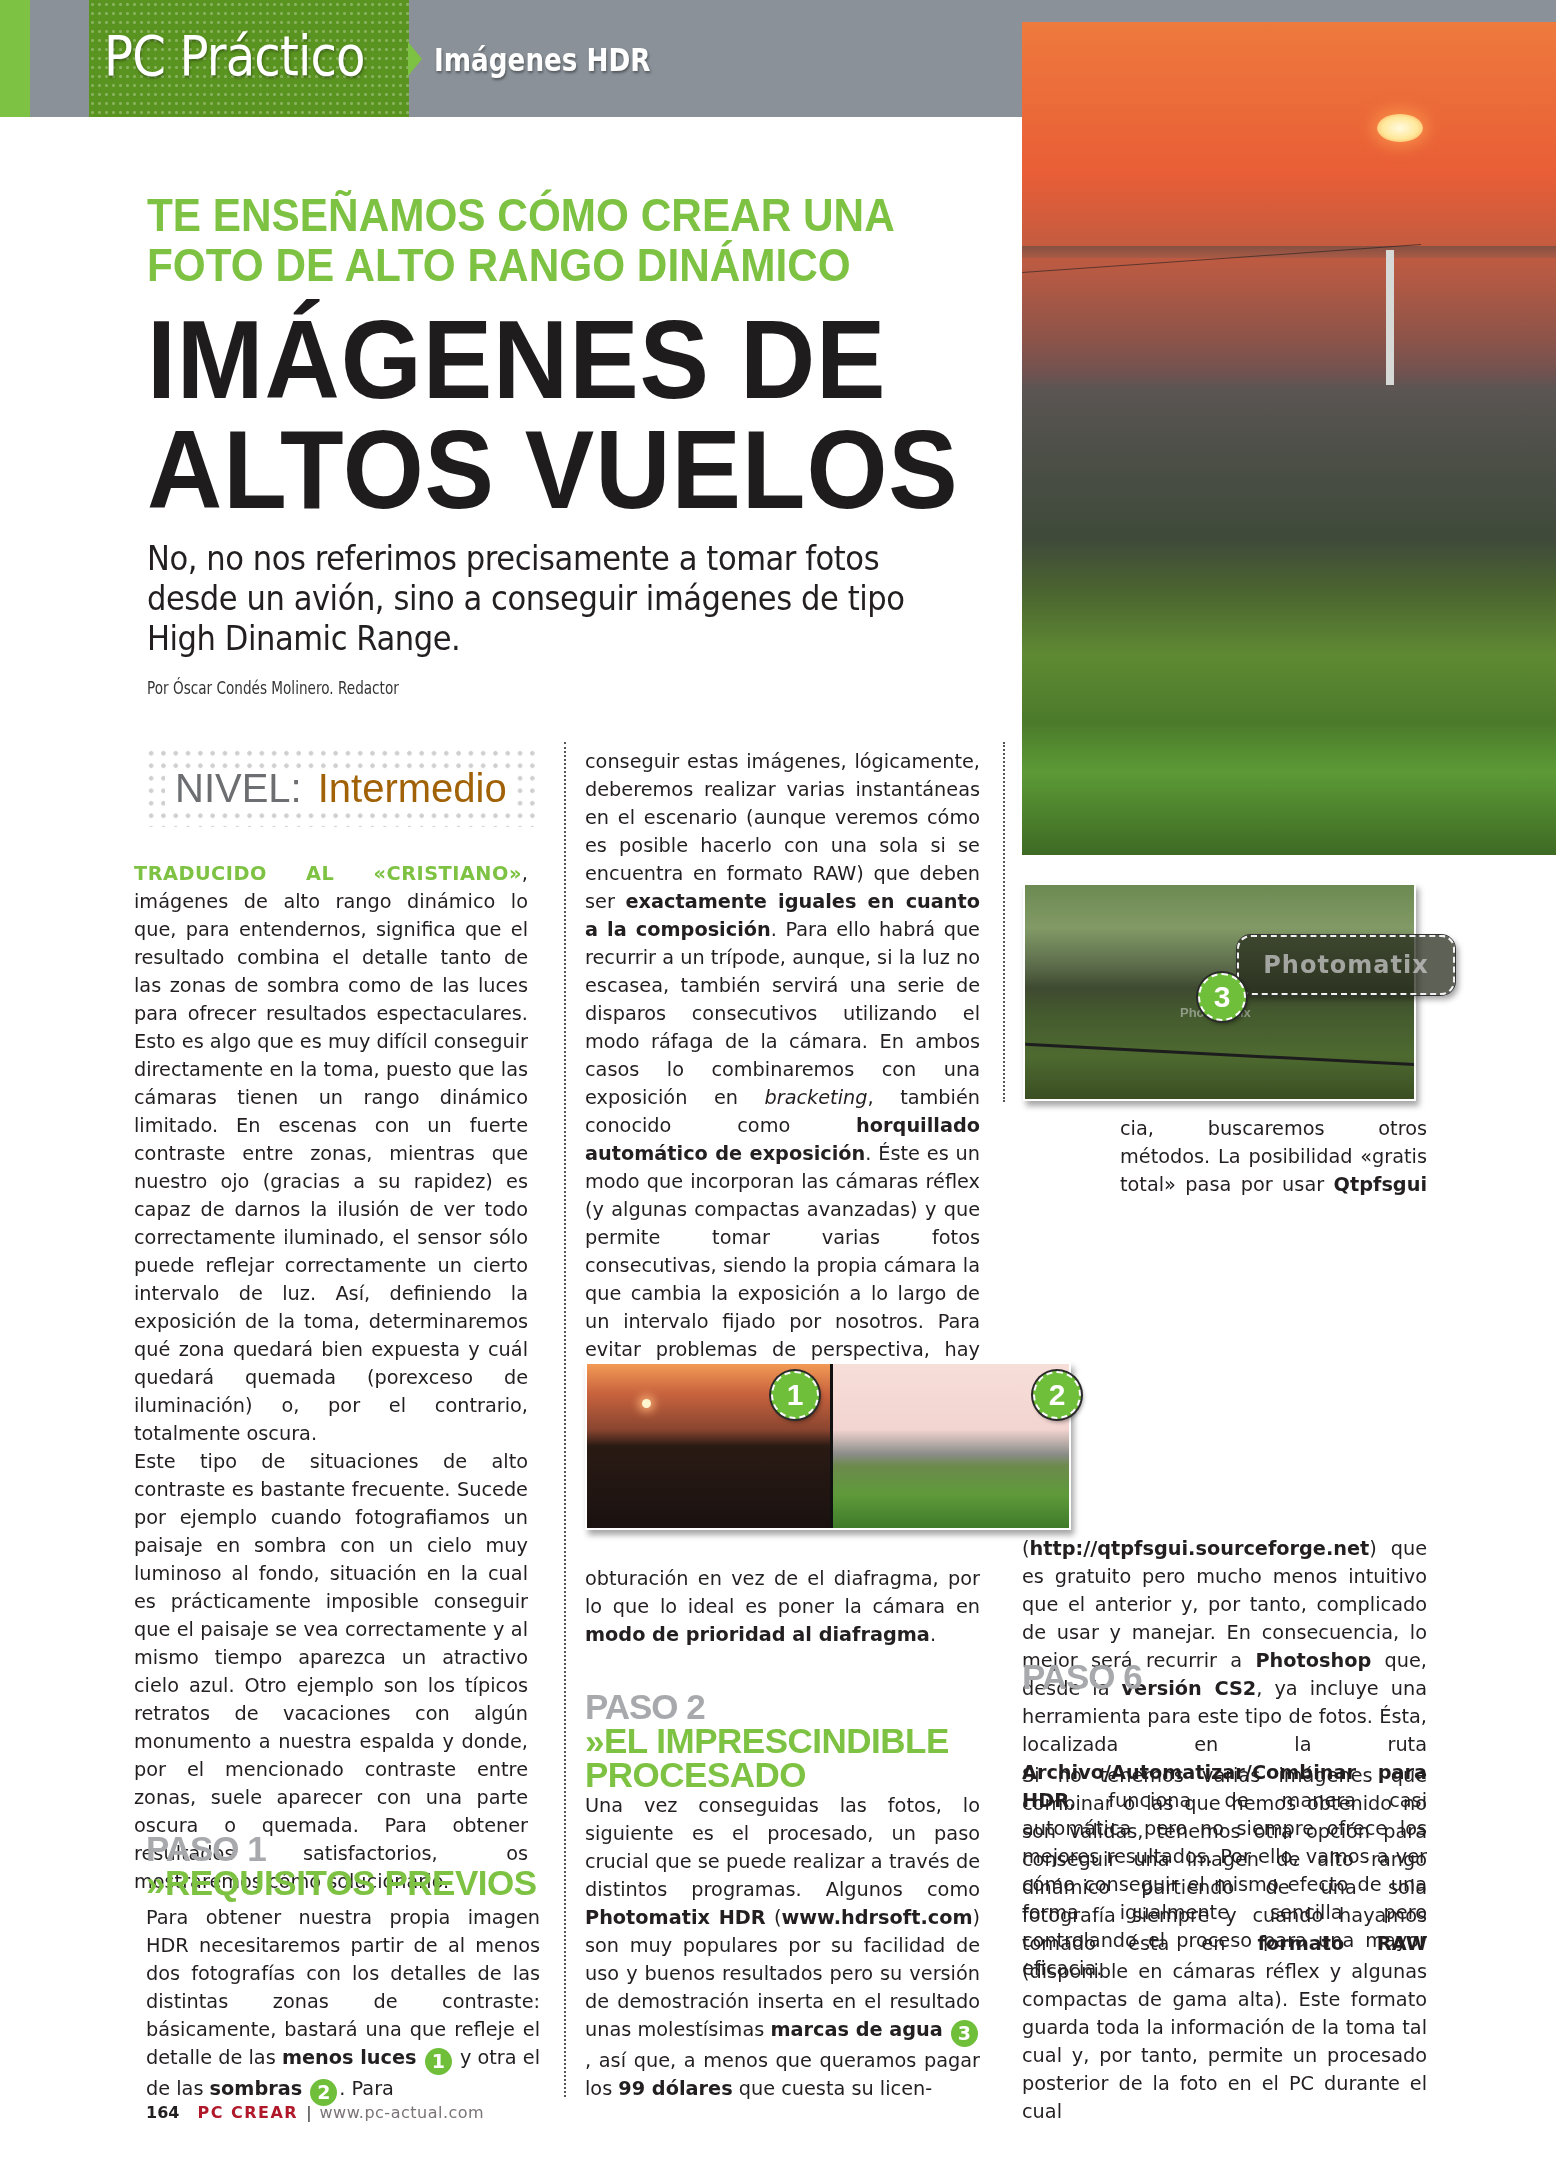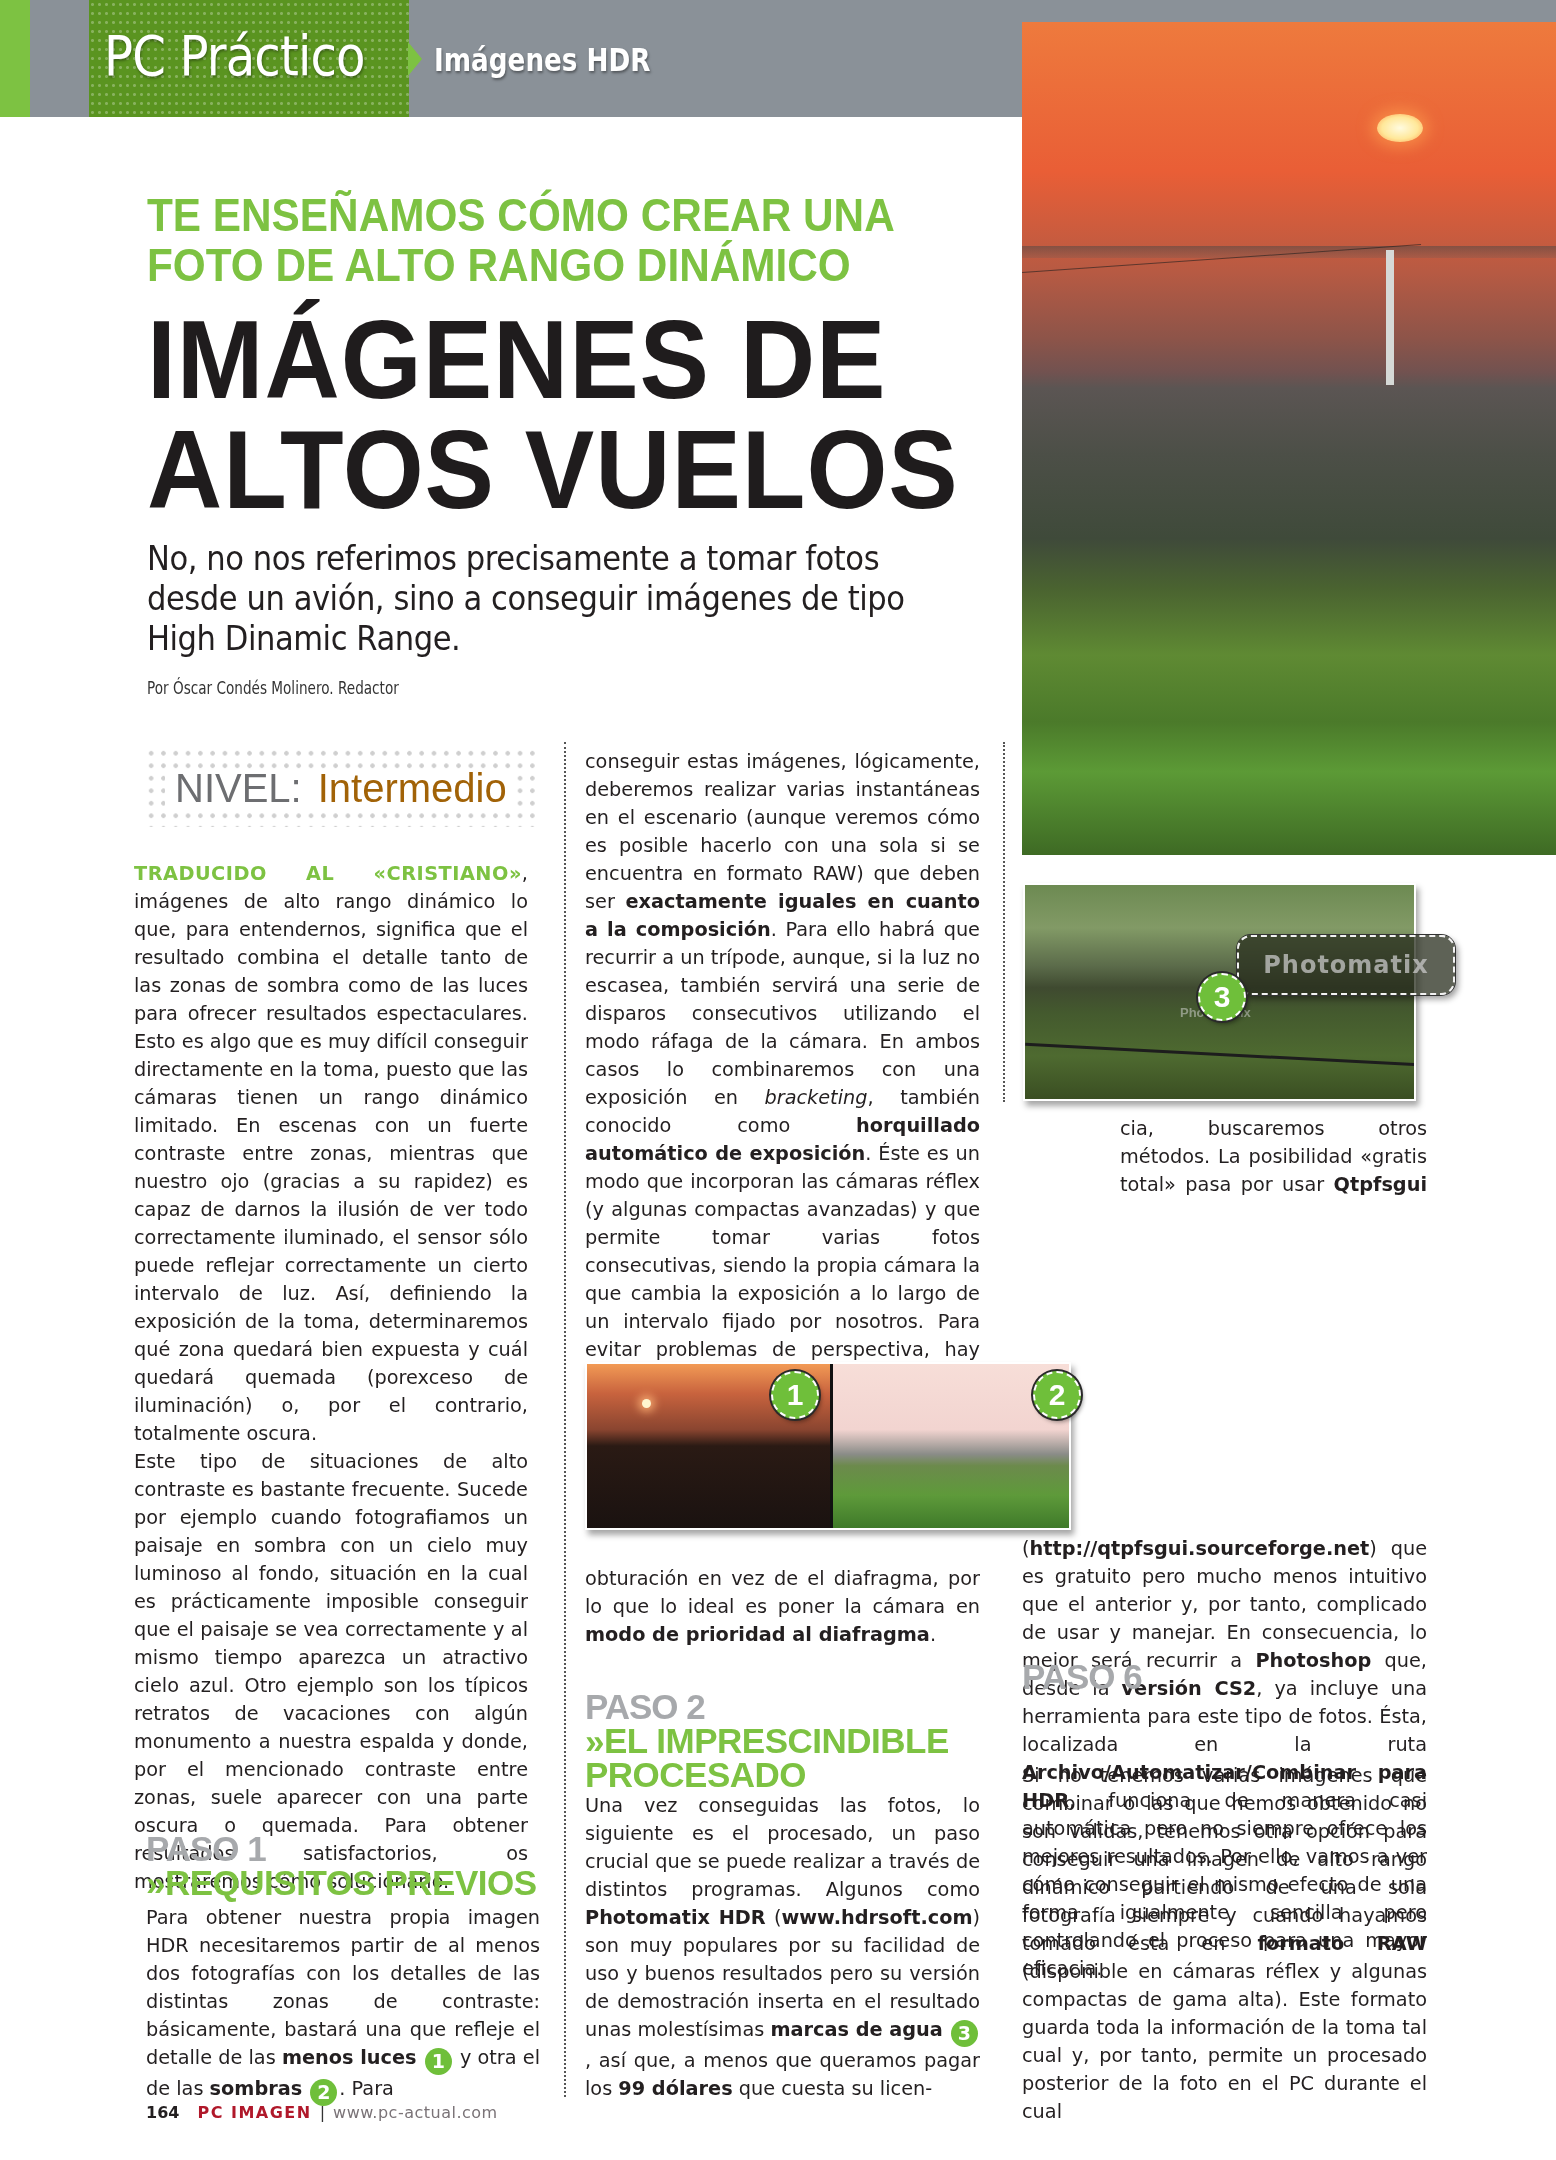--- a/index.html
+++ b/index.html
@@ -247,16 +247,16 @@
 
 <div class="step step3">
   <span class="step-num">PASO 6</span>
 </div>
 <div class="col" style="left:1022px; top:1762px; width:405px;">
   <p><span>Si no tenemos varias imágenes que combinar o las que hemos obtenido no son válidas, tenemos otra opción para conseguir una imagen de alto rango dinámico partiendo de una sola fotografía siempre y cuando hayamos tomado ésta en </span><b>formato RAW</b><span> (disponible en cámaras réflex y algunas compactas de gama alta). Este formato guarda toda la información de la toma tal cual y, por tanto, permite un procesado posterior de la foto en el PC durante el cual</span></p>
 </div>
 
 <div class="footer">
   <span class="pg">164</span>
-  <span class="mag">PC IMAGEN</span>
+  <span class="mag">PC CREAR</span>
   <span class="sep">|</span>
   <span class="url">www.pc-actual.com</span>
 </div>
 
 </body></html>

